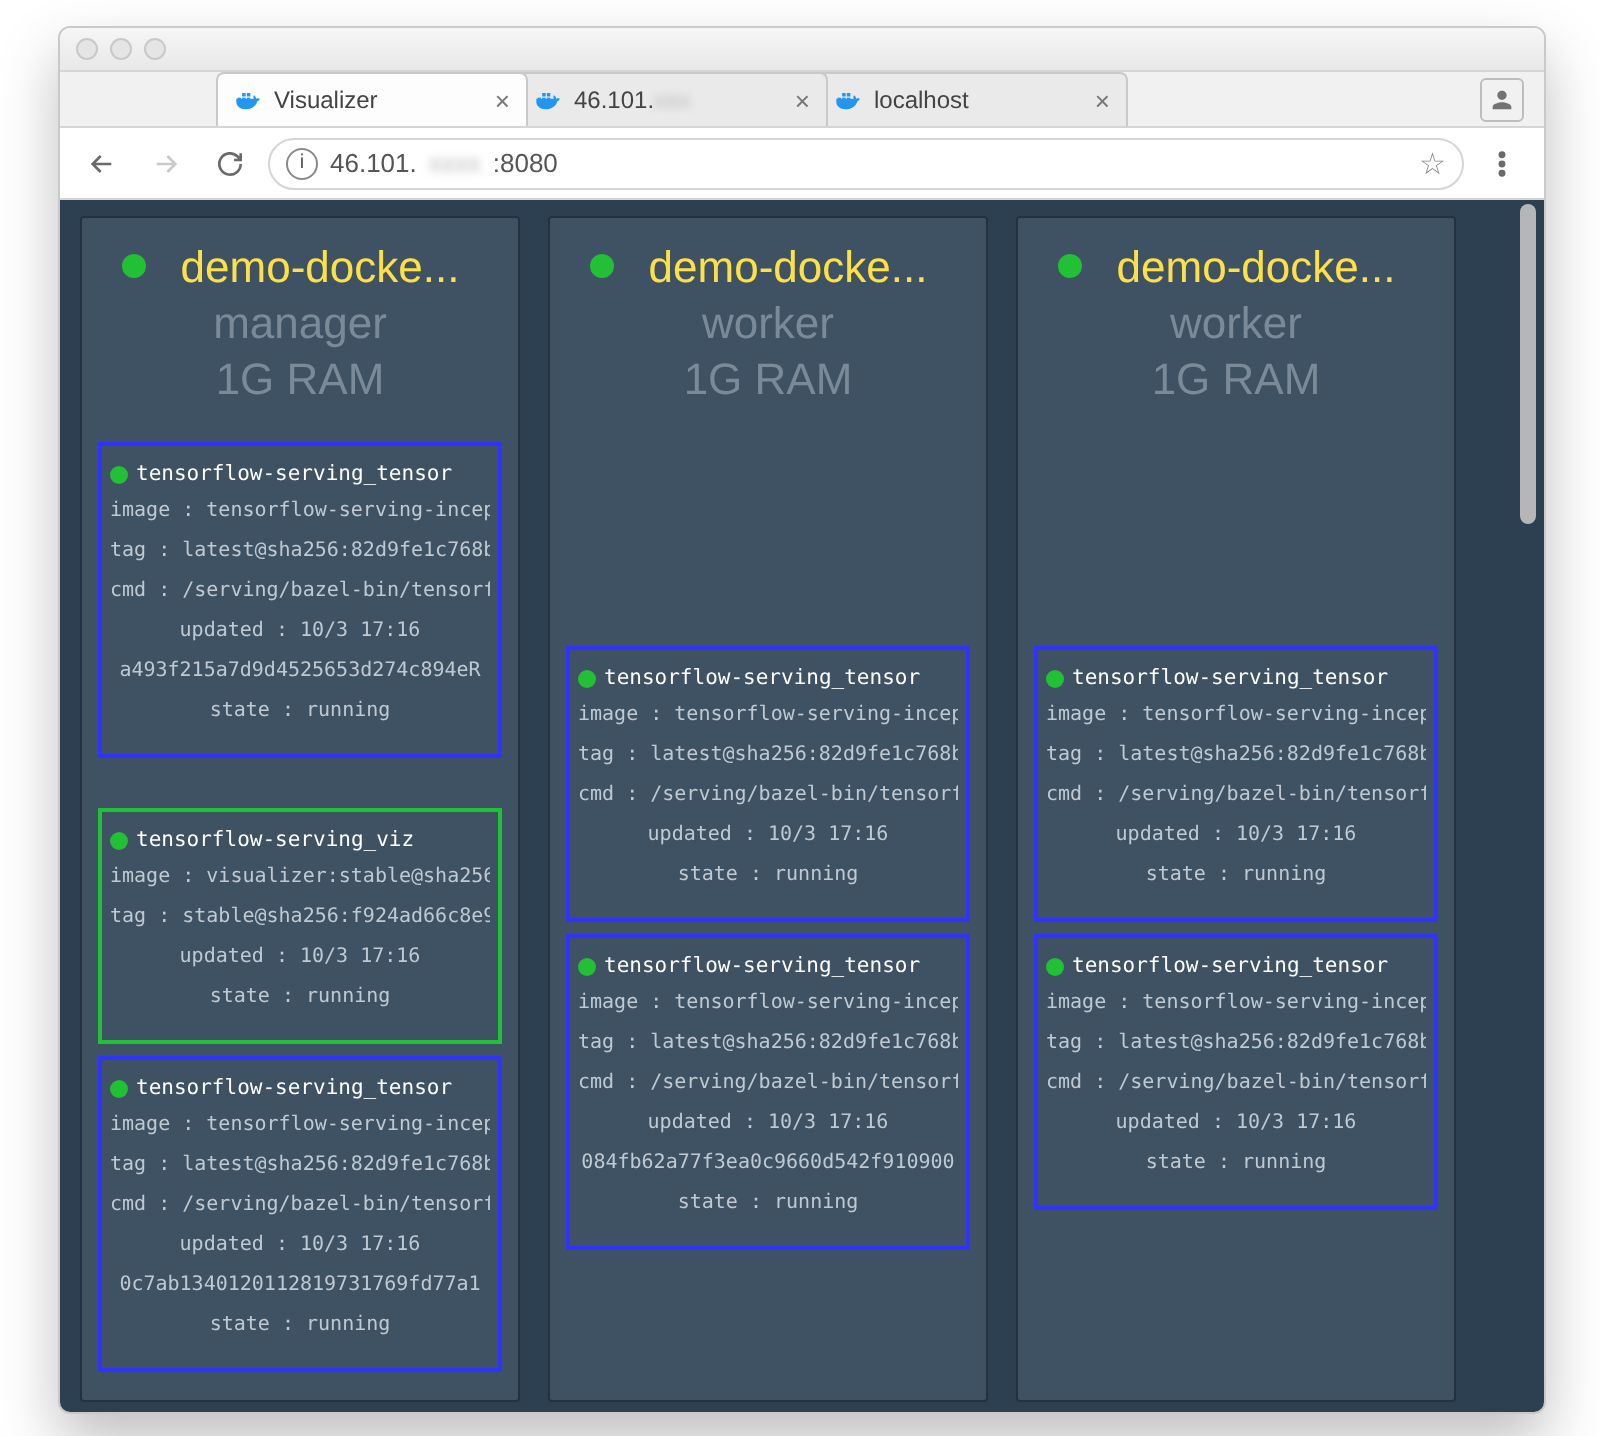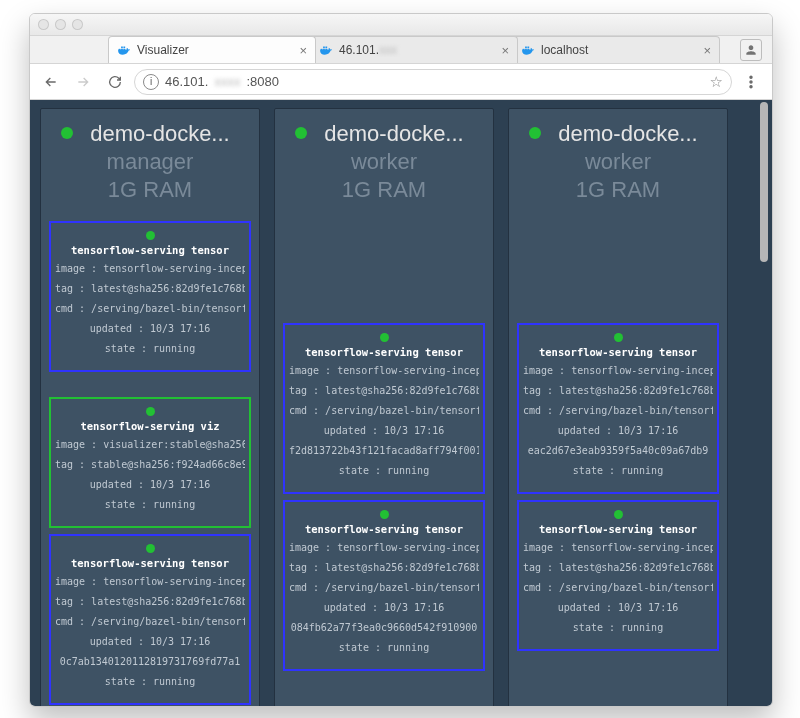--- a/index.html
+++ b/index.html
@@ -10,21 +10,21 @@
     box-shadow: 0 14px 30px rgba(0,0,0,0.25);
     overflow: hidden;
   }
   
   .titlebar { height: 22px; background: linear-gradient(#f6f6f6,#e8e8e8); border-bottom:1px solid #d5d5d5; display:flex; align-items:center; padding:0 8px; gap:6px;}
   .traffic { display:flex; gap:6px; }
   .traffic span { width:11px; height:11px; border-radius:50%; border:1px solid rgba(0,0,0,.12); background:#e5e5e5;}
   
   .tabstrip { height:28px; background:#f1f1f1; border-bottom:1px solid #d5d5d5; display:flex; align-items:stretch; padding-left:78px; position:relative;}
   .tab {
-    width:208px; display:flex; align-items:center; gap:6px; padding:0 8px;
+    width:156px; display:flex; align-items:center; gap:6px; padding:0 8px;
     background:#fdfdfd; border:1px solid #c9c9c9; border-bottom:none;
     border-top-left-radius:4px; border-top-right-radius:4px;
     margin-right:-6px; font-size:12px; color:#444; position:relative;
   }
   .tab.inactive { background:#eaeaea; }
   .tab .favicon { width:14px; height:14px; flex-shrink:0; }
   .tab .tab-title { flex:1; white-space:nowrap; overflow:hidden; text-overflow:ellipsis; }
   .tab .tab-close { font-size:13px; color:#777; cursor:pointer; }
   .user-icon { position:absolute; right:10px; top:3px; width:22px; height:22px; border:1px solid #bdbdbd; border-radius:3px; display:flex; align-items:center; justify-content:center; }
   .user-icon svg { width:14px; height:14px; fill:#737373; }
@@ -38,29 +38,29 @@
   .omnibox .star { margin-left:auto; color:#8a8a8a; font-size:15px;}
   
   .content-wrap { position:absolute; top:86px; left:0; right:0; bottom:0; overflow:hidden;}
   .content { width:100%; height:100%; background:#2d4052; overflow:auto; padding:8px 10px 30px 10px;}
   .scroller { position:absolute; right:2px; top:2px; bottom:2px; width:10px; }
   .scroller .thumb { position:absolute; top:0; width:8px; height:160px; background:#b6b6b7; border-radius:4px;}
   .nodes { display:flex; gap:14px; }
   .node { width:220px; background:#3e5264; border:1px solid #233140; border-radius:2px; padding:8px 6px; }
   .node-head { text-align:center; padding:4px 4px 12px 4px; position:relative;}
   .node-head .dot { width:12px; height:12px; border-radius:50%; background:#22c034; display:inline-block; position:absolute; left:14px; top:10px;}
-  .node-head .title { color:#e5e5e5; font-size:22px; white-space:nowrap; overflow:hidden; text-overflow:ellipsis; padding-left:20px;}
+  .node-head .title { color:#fde047; font-size:22px; white-space:nowrap; overflow:hidden; text-overflow:ellipsis; padding-left:20px;}
   .node-head .sub { color:#7a8a99; font-size:22px; margin-top:2px;}
   .task {
     border:2px solid #2f33ff; margin:6px 2px; padding:8px 4px;
     font-family: Menlo, Consolas, monospace; font-size:10px; color:#c0c9d2;
     text-align:center; overflow:hidden;
   }
   .task.green { border-color:#22c034;margin-top:25px; }
-  .task-title { color:#fff; font-weight:bold; font-size:10.5px; margin-bottom:6px; white-space:nowrap; overflow:hidden; text-overflow:clip; display:flex; align-items:center; justify-content:flex-start; gap:4px;flex-direction:column;}
+  .task-title { color:#fff; font-weight:normal; font-size:10.5px; margin-bottom:6px; white-space:nowrap; overflow:hidden; text-overflow:clip; display:flex; align-items:center; justify-content:flex-start; gap:4px;}
   .task-title .dot2 { width:9px; height:9px; border-radius:50%; background:#22c034; display:inline-block; flex-shrink:0;}
   .task .row { white-space:nowrap; overflow:hidden; text-overflow:clip; margin:6px 0; line-height:1.4;}
   
   .docker-ico { display:block; }
 </style>
 </head>
 <body>
 
 <div class="window">
 
@@ -167,20 +167,21 @@
      </div>
      <div class="task ">
        <div class="task-title">
                 <span class="dot2"></span>
                 <span>tensorflow-serving_tensor</span>
               </div>
        <div class="row">image : tensorflow-serving-inception</div>
               <div class="row">tag : latest@sha256:82d9fe1c768b19</div>
               <div class="row">cmd : /serving/bazel-bin/tensorflow_</div>
               <div class="row">updated : 10/3 17:16</div>
+              <div class="row">a493f215a7d9d4525653d274c894eR</div>
               <div class="row">state : running</div>
     </div>
             <div class="task green">
        <div class="task-title">
                 <span class="dot2"></span>
                 <span>tensorflow-serving_viz</span>
               </div>
        <div class="row">image : visualizer:stable@sha256:f92</div>
               <div class="row">tag : stable@sha256:f924ad66c8e94</div>
               <div class="row">updated : 10/3 17:16</div>
@@ -209,21 +210,20 @@
      <div style="height:102px"></div>
             <div class="task ">
        <div class="task-title">
                 <span class="dot2"></span>
                 <span>tensorflow-serving_tensor</span>
               </div>
        <div class="row">image : tensorflow-serving-inception</div>
               <div class="row">tag : latest@sha256:82d9fe1c768b19</div>
               <div class="row">cmd : /serving/bazel-bin/tensorflow_</div>
               <div class="row">updated : 10/3 17:16</div>
-              <div class="row">f2d813722b43f121facad8aff794f001</div>
               <div class="row">state : running</div>
     </div>
             <div class="task ">
        <div class="task-title">
                 <span class="dot2"></span>
                 <span>tensorflow-serving_tensor</span>
               </div>
        <div class="row">image : tensorflow-serving-inception</div>
               <div class="row">tag : latest@sha256:82d9fe1c768b19</div>
               <div class="row">cmd : /serving/bazel-bin/tensorflow_</div>
@@ -242,21 +242,20 @@
      <div style="height:102px"></div>
             <div class="task ">
        <div class="task-title">
                 <span class="dot2"></span>
                 <span>tensorflow-serving_tensor</span>
               </div>
        <div class="row">image : tensorflow-serving-inception</div>
               <div class="row">tag : latest@sha256:82d9fe1c768b19</div>
               <div class="row">cmd : /serving/bazel-bin/tensorflow_</div>
               <div class="row">updated : 10/3 17:16</div>
-              <div class="row">eac2d67e3eab9359f5a40c09a67db9</div>
               <div class="row">state : running</div>
     </div>
             <div class="task ">
        <div class="task-title">
                 <span class="dot2"></span>
                 <span>tensorflow-serving_tensor</span>
               </div>
        <div class="row">image : tensorflow-serving-inception</div>
               <div class="row">tag : latest@sha256:82d9fe1c768b19</div>
               <div class="row">cmd : /serving/bazel-bin/tensorflow_</div>

